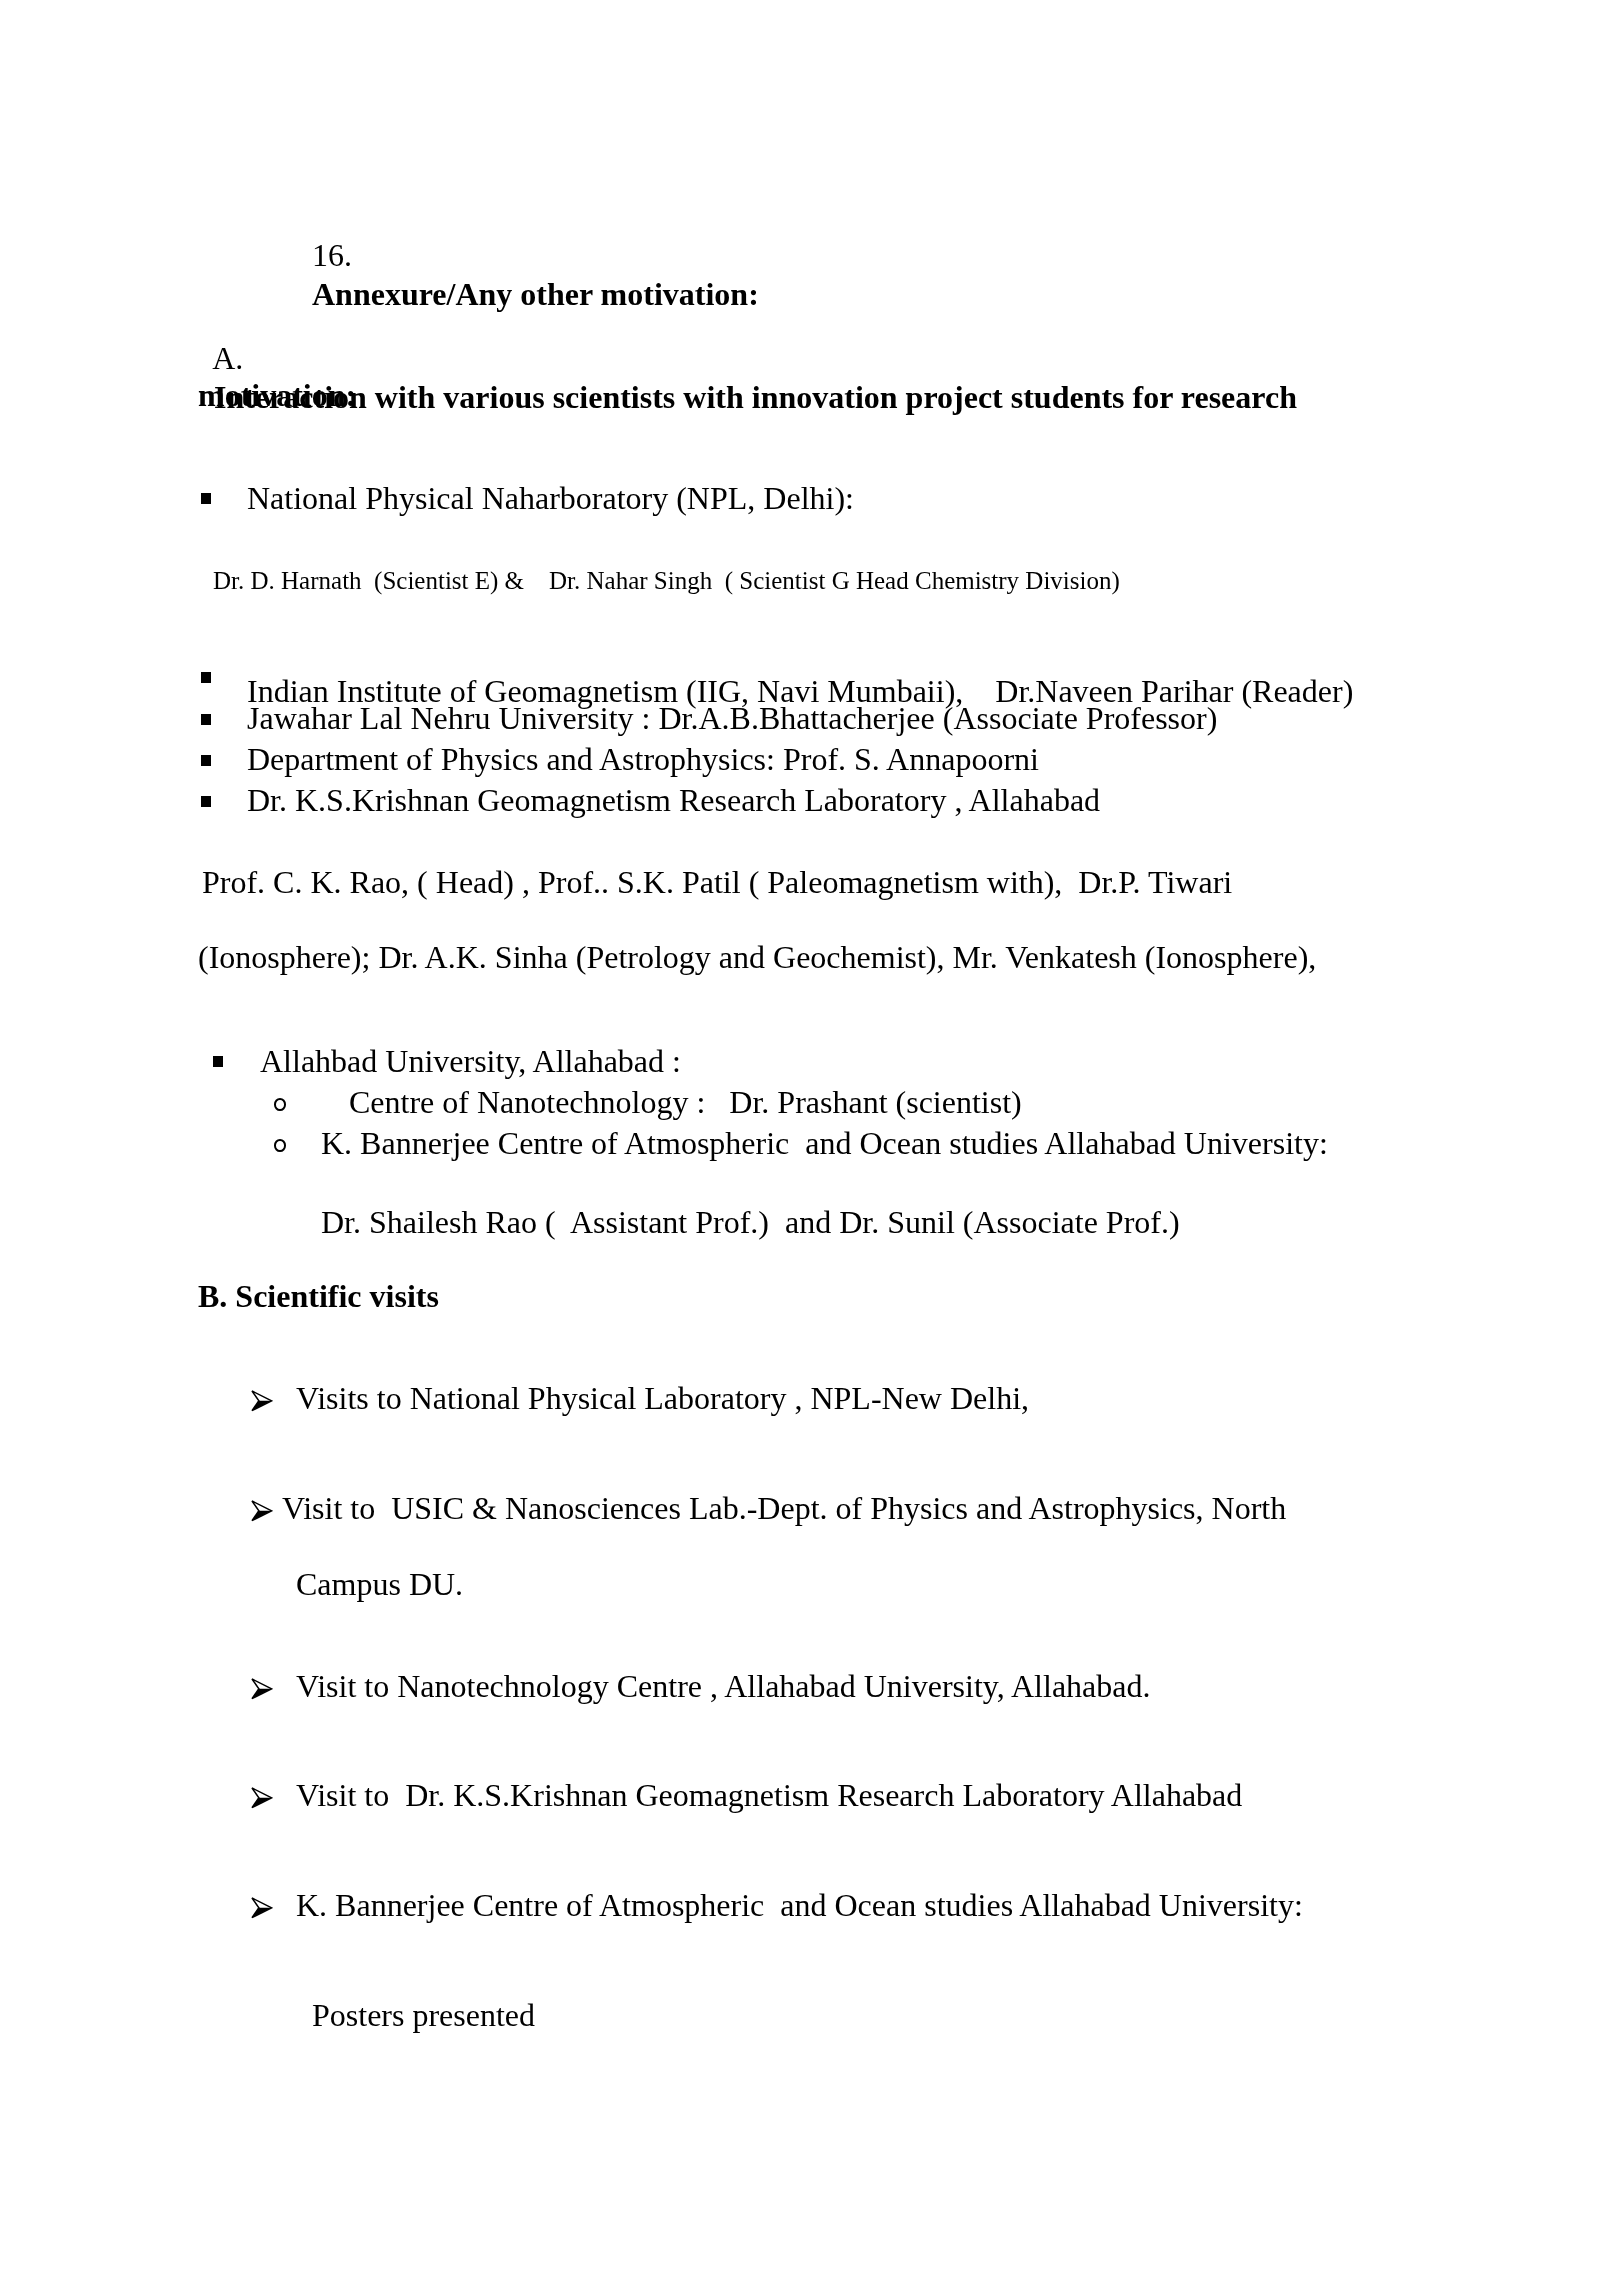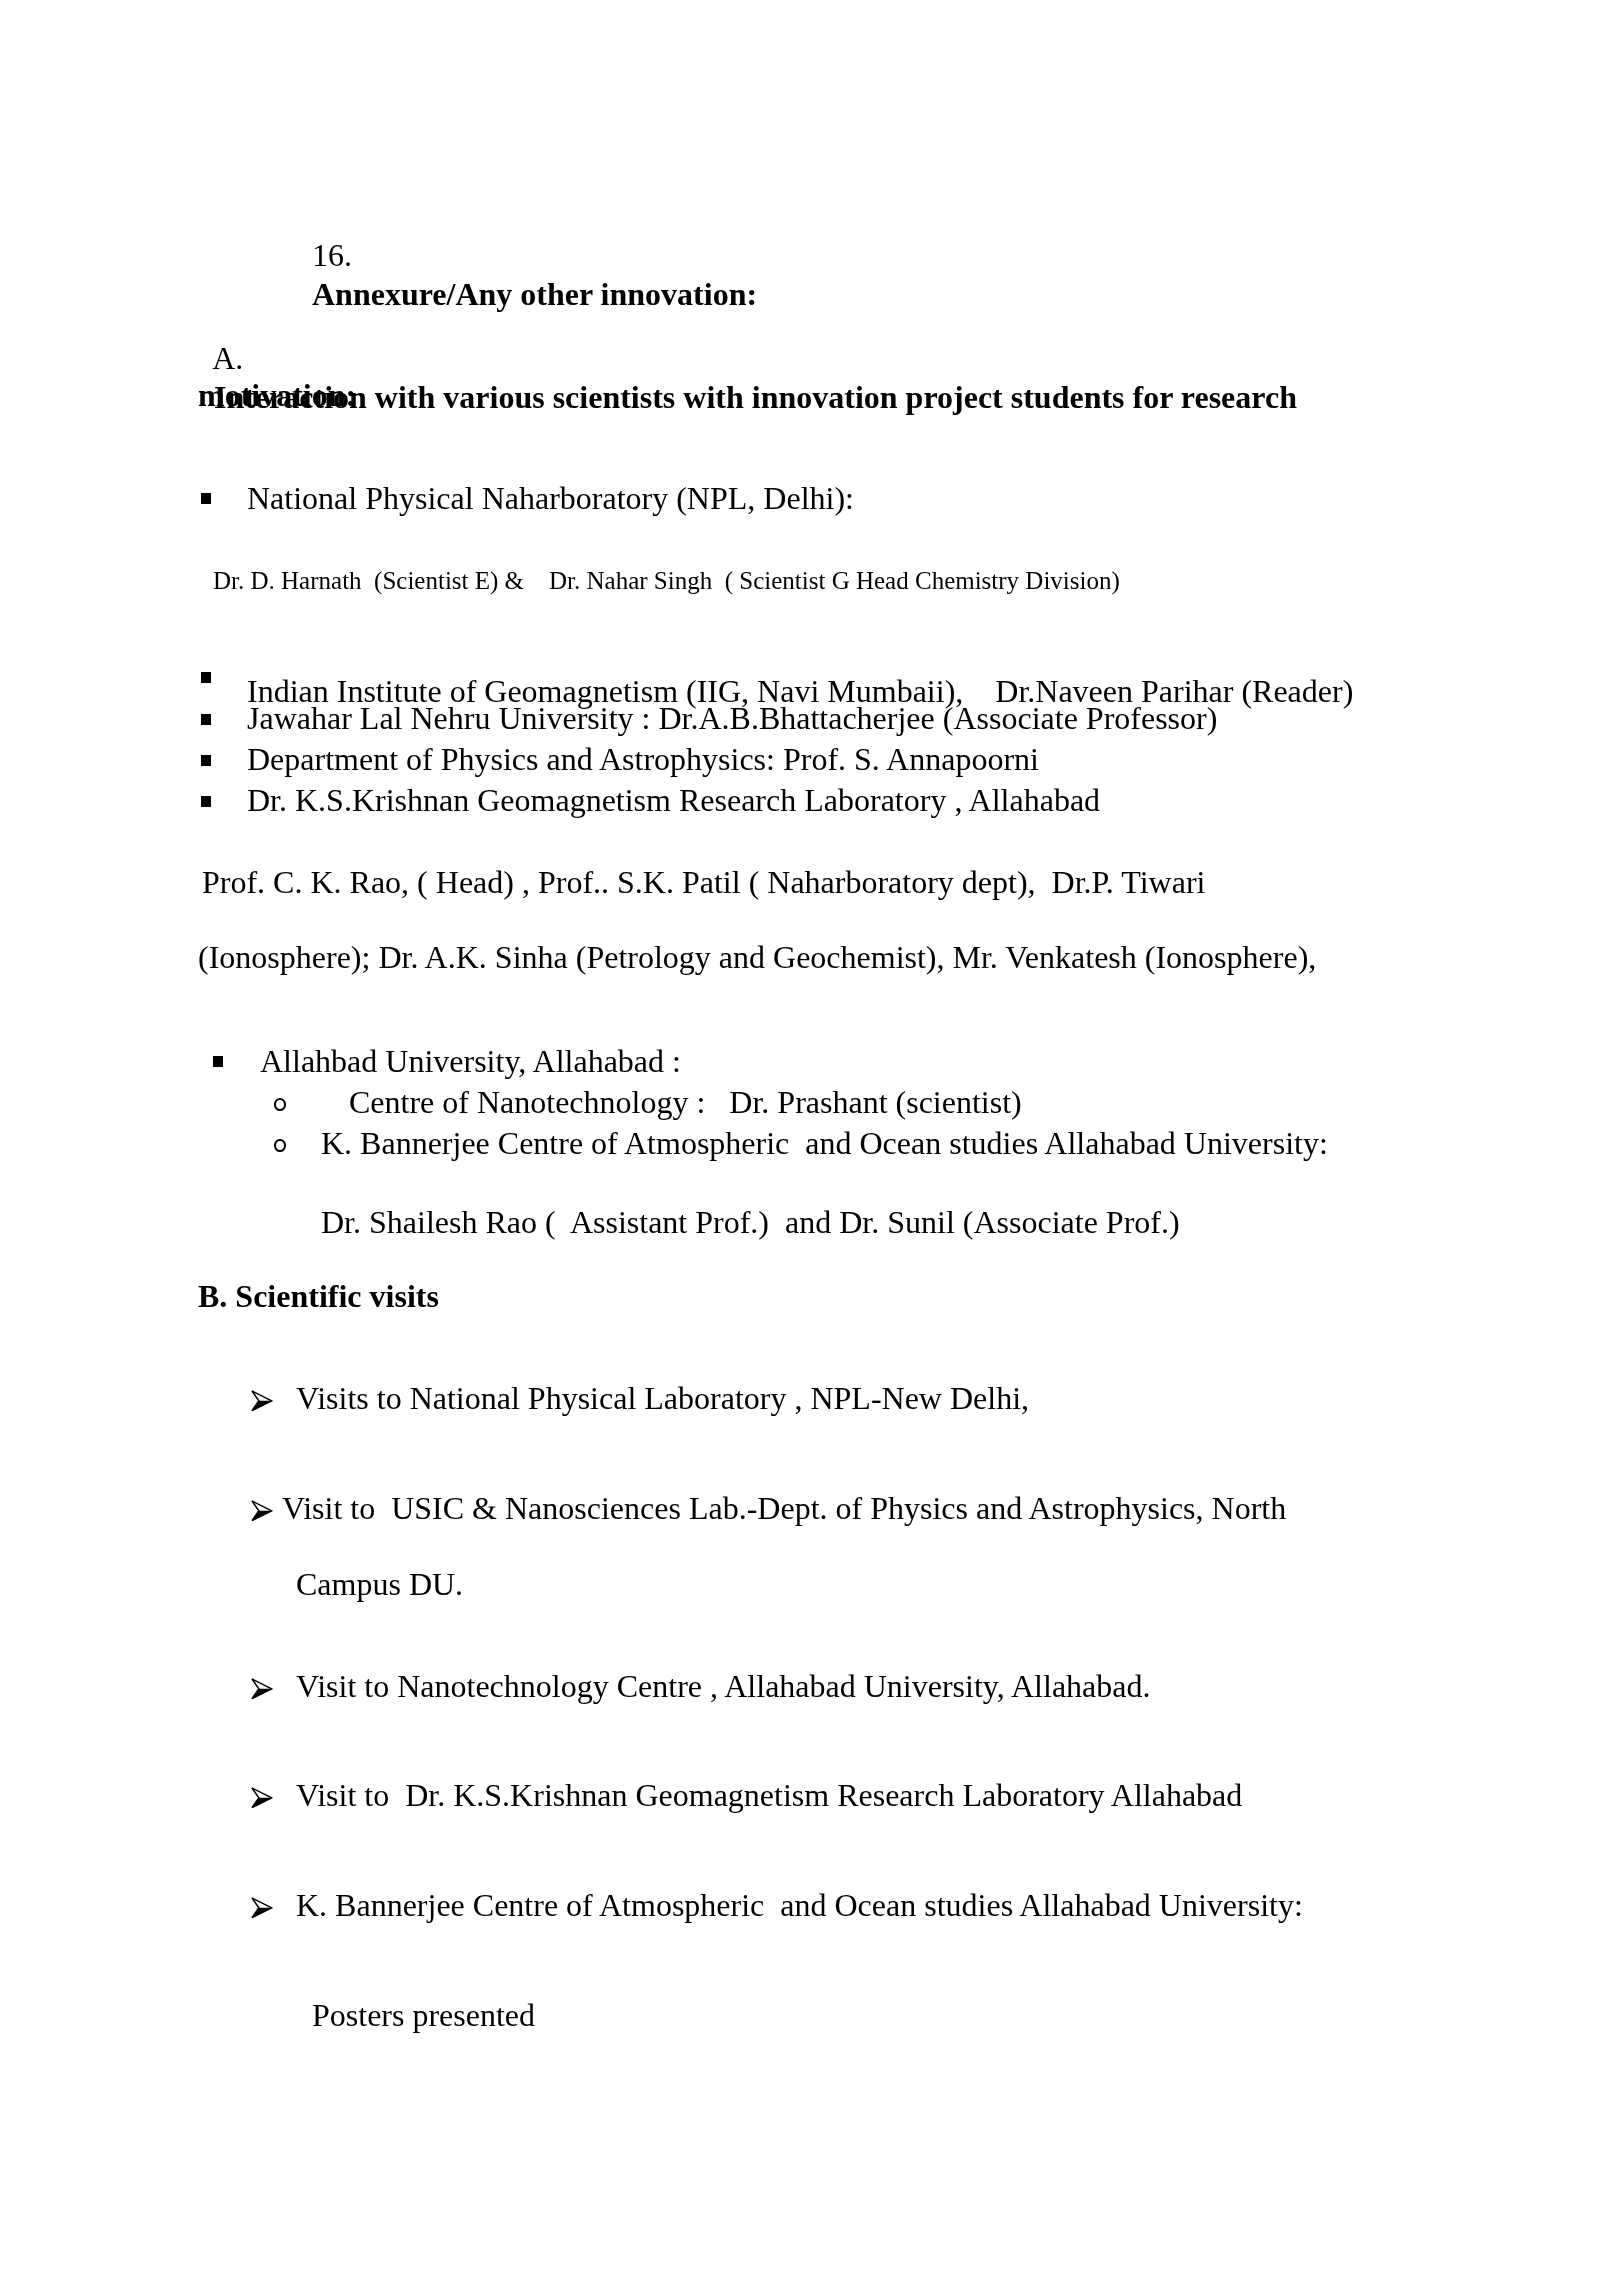--- a/index.html
+++ b/index.html
@@ -41,21 +41,21 @@
       width: 21.6px;
       height: 21.6px;
     }
     .arrow-bullet svg { display: block; }
   </style>
 </head>
 <body>
 
 <div class="line" style="left:296px; top:197px;">
   <span>16.</span>
-  <span class="bold">Annexure/Any other innovation:</span>
+  <span class="bold">Annexure/Any other motivation:</span>
 </div>
 
 <div class="line" style="left:198px; top:300px;">
   <span>A.</span>
   <span class="bold">Interaction with various scientists with innovation project students for research</span>
 </div>
 <div class="line bold" style="left:198px; top:376px;">motivation:</div>
 
 <div class="sq-bullet" style="left:201px; top:493px;"></div>
 <div class="line" style="left:247px; top:479px;">National Physical Naharboratory (NPL, Delhi):</div>
@@ -66,21 +66,21 @@
 
 <div class="sq-bullet" style="left:201px; top:714px;"></div>
 <div class="line" style="left:247px; top:699px;">Jawahar Lal Nehru University : Dr.A.B.Bhattacherjee (Associate Professor)</div>
 
 <div class="sq-bullet" style="left:201px; top:755px;"></div>
 <div class="line" style="left:247px; top:740px;">Department of Physics and Astrophysics: Prof. S. Annapoorni</div>
 
 <div class="sq-bullet" style="left:201px; top:796px;"></div>
 <div class="line" style="left:247px; top:781px;">Dr. K.S.Krishnan Geomagnetism Research Laboratory , Allahabad</div>
 
-<div class="line" style="left:202px; top:863px;">Prof. C. K. Rao, ( Head) , Prof.. S.K. Patil ( Naharboratory dept),  Dr.P. Tiwari</div>
+<div class="line" style="left:202px; top:863px;">Prof. C. K. Rao, ( Head) , Prof.. S.K. Patil ( Paleomagnetism with),  Dr.P. Tiwari</div>
 <div class="line" style="left:198px; top:938px;">(Ionosphere); Dr. A.K. Sinha (Petrology and Geochemist), Mr. Venkatesh (Ionosphere),</div>
 
 <div class="sq-bullet" style="left:213px; top:1056px;"></div>
 <div class="line" style="left:260px; top:1042px;">Allahbad University, Allahabad :</div>
 
 <div class="circle-bullet" style="left:274px; top:1098px;"></div>
 <div class="line" style="left:321px; top:1083px;margin-left:28px;">Centre of Nanotechnology :   Dr. Prashant (scientist)</div>
 
 <div class="circle-bullet" style="left:274px; top:1139px;"></div>
 <div class="line" style="left:321px; top:1124px;">K. Bannerjee Centre of Atmospheric  and Ocean studies Allahabad University:</div>

